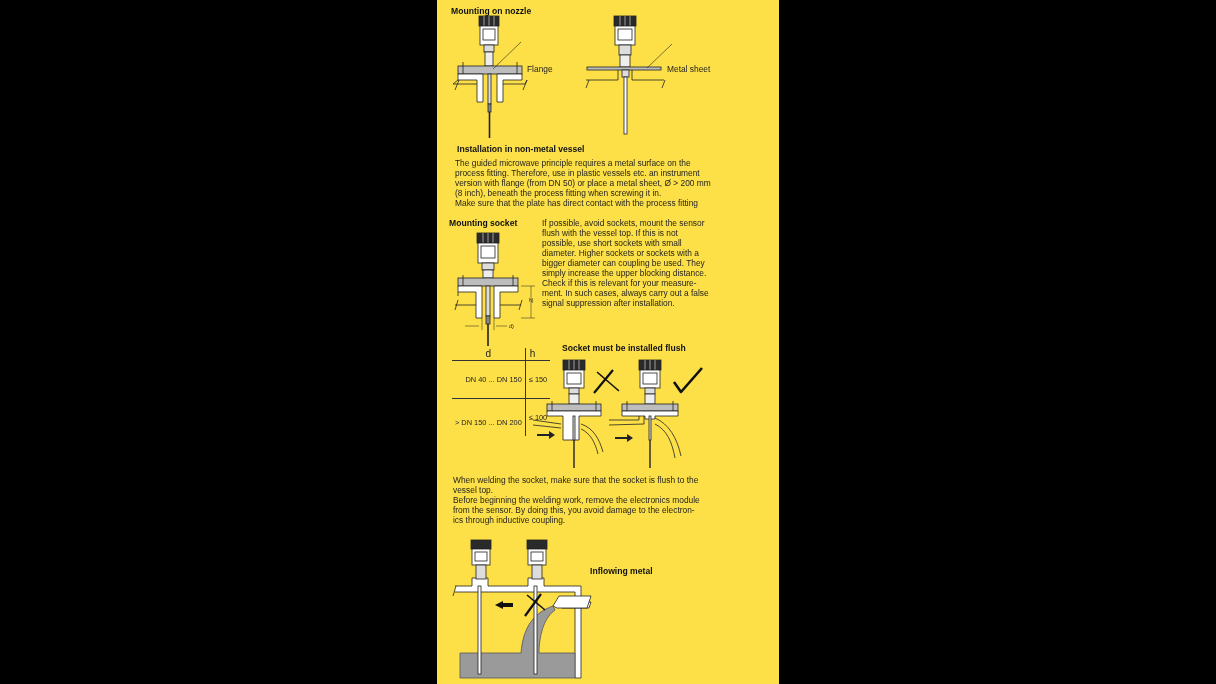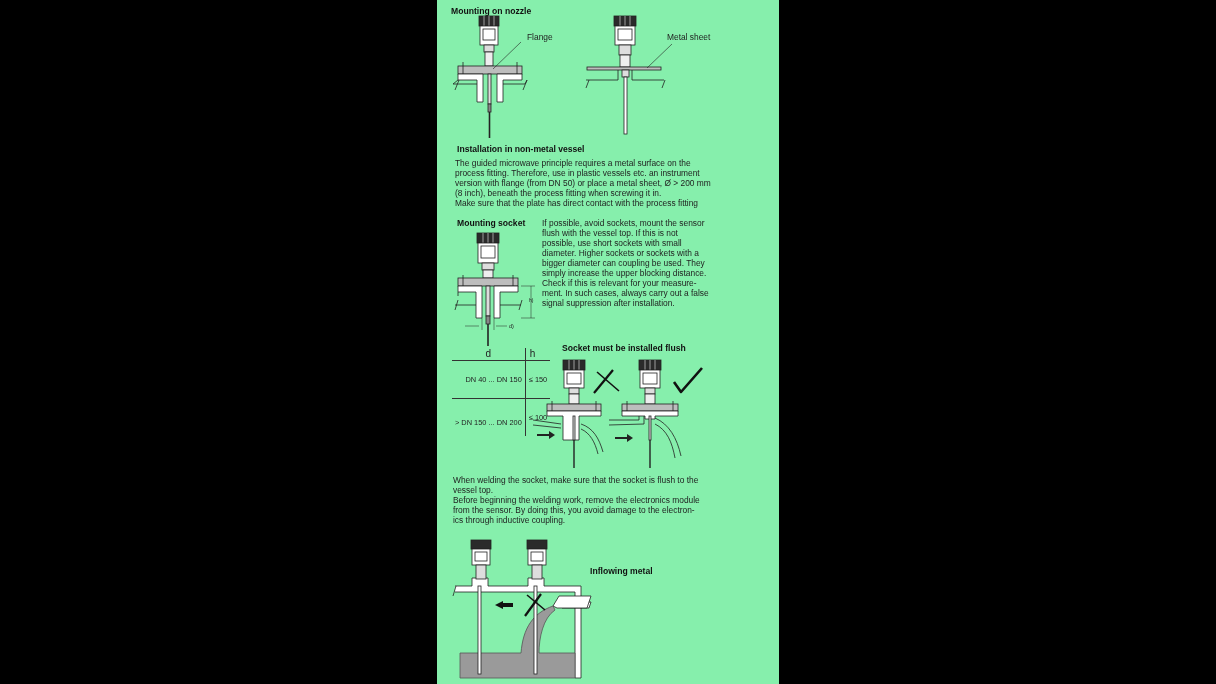--- a/index.html
+++ b/index.html
@@ -1,23 +1,23 @@
 <!DOCTYPE html>
 <html><head>
 <meta charset="utf-8">
 <style>
   html, body { margin:0; padding:0; }
   body { width:1216px; height:684px; background:#000; position:relative; overflow:hidden;
          font-family:"Liberation Sans", sans-serif; color:#1a1a1a; }
-  .page { position:absolute; left:437px; top:0; width:342px; height:684px; background:#86efac; overflow:hidden; }
+  .page { position:absolute; left:437px; top:0; width:342px; height:684px; background:#fde047; overflow:hidden; }
   .abs { position:absolute; }
   .h { font-weight:bold; font-size:8.6px; color:#111; white-space:nowrap; }
   .p { font-size:8.4px; line-height:10px; color:#1e1e1e; }
   .p div { white-space:nowrap; }
-  .lbl { font-size:8.4px; color:#1e1e1e; white-space:nowrap; }
+  .lbl { font-size:8.4px; color:#1e1e1e; white-space:nowrap;margin-top:32px; }
   svg { position:absolute; overflow:visible; }
   table.dh { border-collapse:collapse; font-size:7.4px; color:#222; }
   table.dh th { font-weight:normal; font-size:10px; padding:0 4px 1px 4px; }
   table.dh td { padding:14px 3px; white-space:nowrap; }
   table.dh .c1 { text-align:right; border-right:1px solid #333; width:64px; }
   table.dh .c2 { text-align:left; width:16px; }
   table.dh tr.hdr th.c1 { text-align:center; border-right:1px solid #333; }
   table.dh tr.r1 td { border-top:1px solid #333; border-bottom:1px solid #333; }
 </style>
 </head>
@@ -83,21 +83,21 @@
 
   <div class="abs h" style="left:20px; top:144px;">Installation in non-metal vessel</div>
   <div class="abs p" style="left:18px; top:158px;">
     <div>The guided microwave principle requires a metal surface on the</div>
     <div>process fitting. Therefore, use in plastic vessels etc. an instrument</div>
     <div>version with flange (from DN 50) or place a metal sheet, Ø &gt; 200 mm</div>
     <div>(8 inch), beneath the process fitting when screwing it in.</div>
     <div>Make sure that the plate has direct contact with the process fitting</div>
   </div>
 
-  <div class="abs h" style="left:20px; top:218px;">Mounting socket</div>
+  <div class="abs h" style="left:12px; top:218px;">Mounting socket</div>
 
   <svg style="left:18px; top:230px;" width="90" height="118" viewBox="0 0 90 118">
     <g stroke="#222" stroke-width="0.8" fill="#fff">
       <rect x="22" y="3" width="22" height="10" fill="#2a2a2a"></rect>
       <line x1="28" y1="3" x2="28" y2="13" stroke="#bbb"></line>
         <line x1="33" y1="3" x2="33" y2="13" stroke="#bbb"></line>
         <line x1="38" y1="3" x2="38" y2="13" stroke="#bbb"></line>
       <rect x="23" y="13" width="20" height="20"></rect>
       <rect x="26" y="16" width="14" height="12"></rect>
       <rect x="27" y="33" width="12" height="7" fill="#ddd"></rect>

